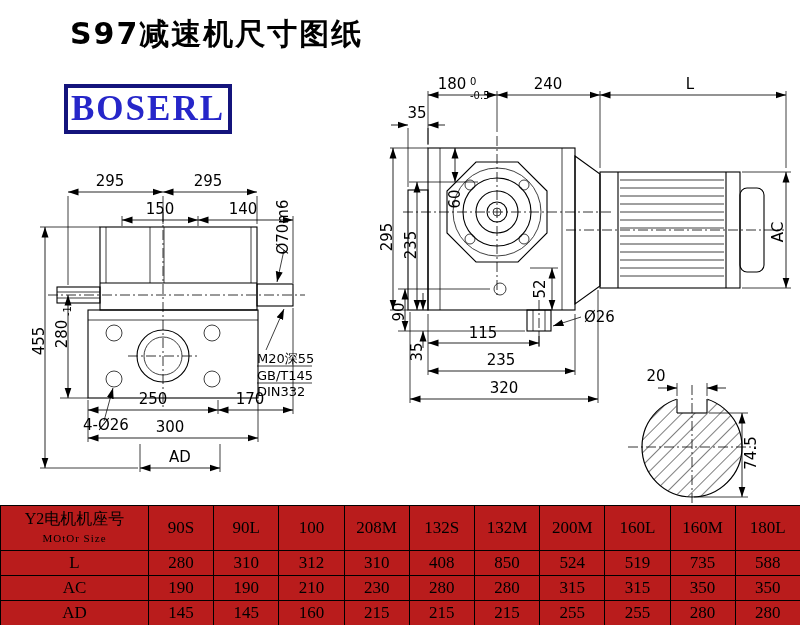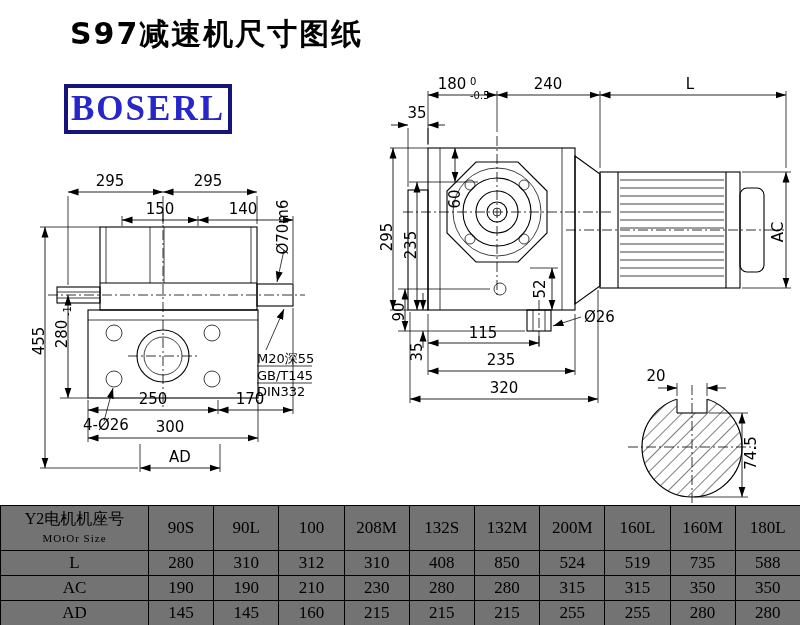--- a/index.html
+++ b/index.html
@@ -12,21 +12,21 @@
   .logo-text{font-family:"Liberation Serif",serif;font-weight:bold;font-size:35px;color:#2626c9;letter-spacing:2px}
   svg.draw{position:absolute;left:0;top:0}
   .draw text{font-family:"DejaVu Sans",sans-serif;font-size:15px;fill:#000}
   .draw text.sm{font-size:10px}
   .draw text.nt{font-size:13px}
   .draw .ln{stroke:#000;stroke-width:1.1;fill:none}
   .draw .tn{stroke:#000;stroke-width:0.75;fill:none}
   .draw .dm{stroke:#000;stroke-width:0.85;fill:none}
   .draw .cl{stroke:#000;stroke-width:0.8;fill:none;stroke-dasharray:10 3 2 3}
   table.dim{position:absolute;left:0;top:505px;width:800px;height:120px;border-collapse:collapse;
-            table-layout:fixed;font-family:"Liberation Serif",serif;background:#737373}
+            table-layout:fixed;font-family:"Liberation Serif",serif;background:#b91c1c}
   table.dim th,table.dim td{border:1px solid #000;text-align:center;vertical-align:middle;
             font-weight:normal;font-size:17px;padding:0}
   table.dim tr.h{height:45px}
   table.dim tr.r{height:25px}
   .hcn{font-size:16px;line-height:20px}
   .hen{font-size:11px;line-height:18px;letter-spacing:1px}
 </style>
 </head>
 <body>
 

